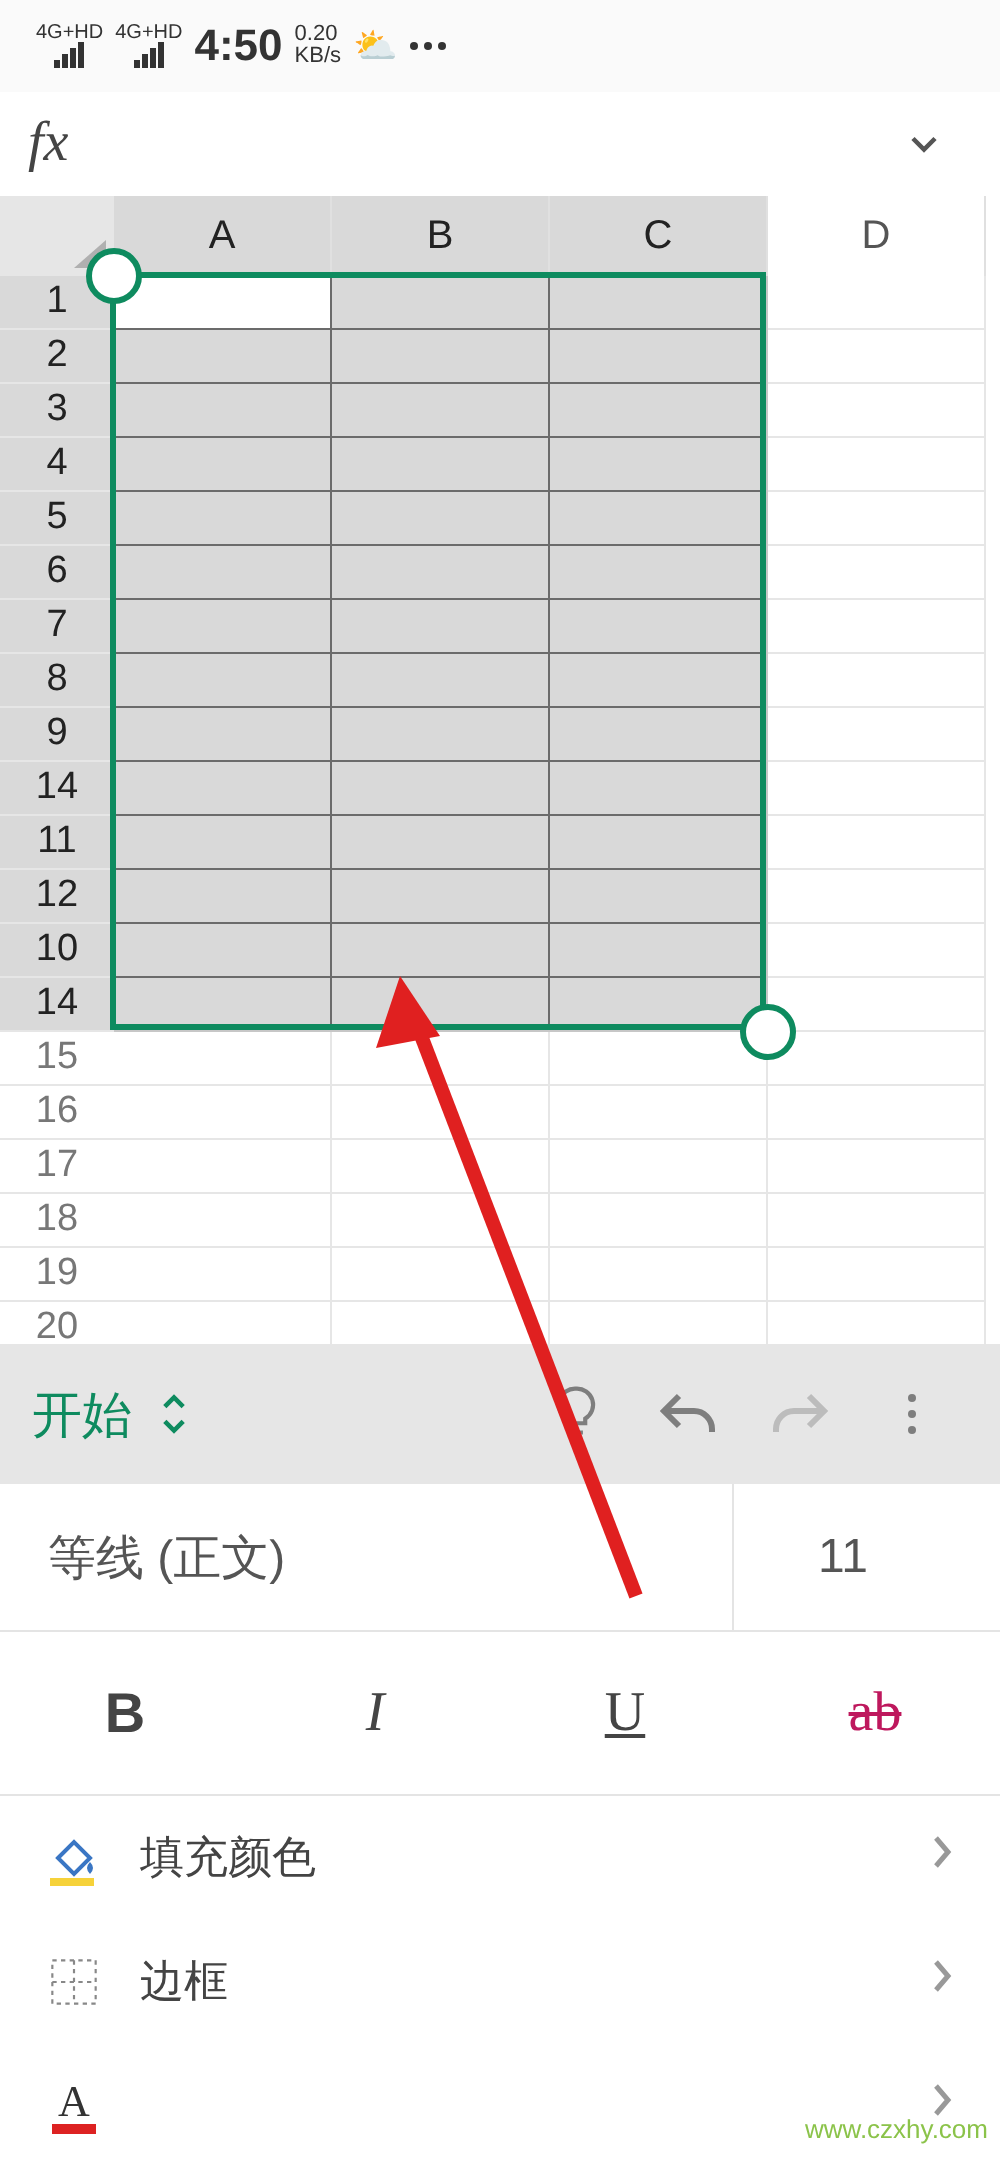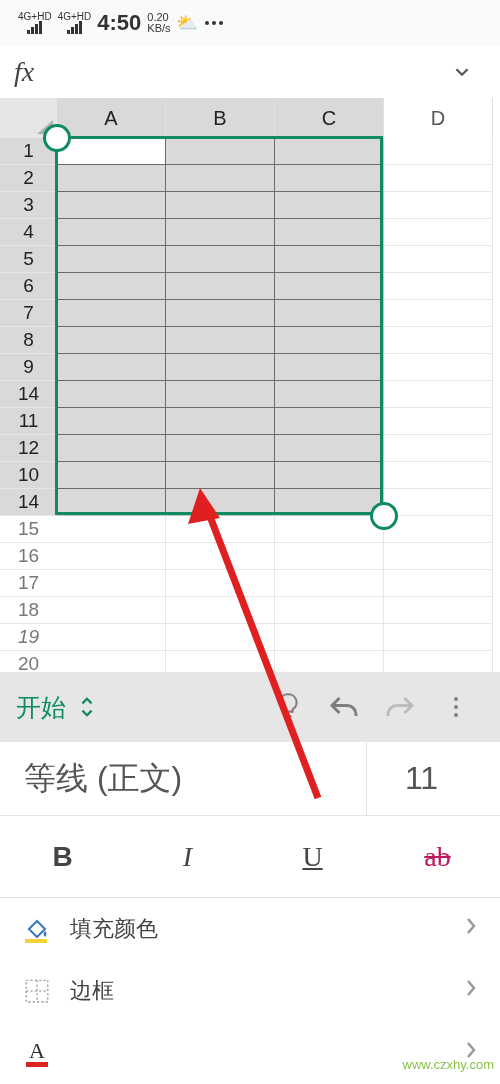--- a/index.html
+++ b/index.html
@@ -53,21 +53,21 @@
   .sel-border-inner .vline{position:absolute;top:0;bottom:0;width:1px;background:#6b6b6b;}
   .sel-border-inner .hline{position:absolute;left:0;right:0;height:1px;background:#6b6b6b;}
   
   .arrow-overlay{position:absolute;pointer-events:none;}
   
   .ribbon-tabs{height:70px;background:#e6e6e6;display:flex;align-items:center;padding:0 16px;}
   .tab-main{color:#0e8b5f;font-size:25px;display:flex;align-items:center;gap:10px;}
   .rib-ico{width:56px;height:60px;display:flex;align-items:center;justify-content:center;color:#7e7e7e;}
   .rib-ico.disabled{opacity:.4;}
   
-  .font-row{height:74px;border-bottom:1px solid #e4e4e4;display:flex;align-items:center;padding:0 24px;font-size:32px;color:#555;}
+  .font-row{height:74px;border-bottom:1px solid #e4e4e4;display:flex;align-items:center;padding:0 24px;font-size:24px;color:#555;}
   .font-name{flex:1;}
   .font-size{width:110px;text-align:center;border-left:1px solid #e4e4e4;height:100%;display:flex;align-items:center;justify-content:center;}
   .style-row{height:82px;display:flex;align-items:center;justify-content:space-around;border-bottom:1px solid #e4e4e4;font-size:28px;color:#444;}
   .style-btn{flex:1;display:flex;align-items:center;justify-content:center;height:100%;font-family:"Times New Roman",serif;}
   .style-b{font-weight:700;font-family:Arial;}
   .style-i{font-style:italic;}
   .style-u{text-decoration:underline;}
   .style-s{text-decoration:line-through;color:#be185d;}
   .opt-row{height:62px;display:flex;align-items:center;padding:0 22px;border-bottom:0;font-size:22px;color:#444;gap:18px;}
   .opt-row .chev{margin-left:auto;color:#888;}
@@ -146,21 +146,21 @@
       <div class="row-header sel" style="height: 27px;">9</div>
       <div class="row-header sel" style="height: 27px;">14</div>
       <div class="row-header sel" style="height: 27px;">11</div>
       <div class="row-header sel" style="height: 27px;">12</div>
       <div class="row-header sel" style="height: 27px;">10</div>
       <div class="row-header sel" style="height: 27px;">14</div>
       <div class="row-header" style="height: 27px;">15</div>
       <div class="row-header" style="height: 27px;">16</div>
       <div class="row-header" style="height: 27px;">17</div>
       <div class="row-header" style="height: 27px;">18</div>
-      <div class="row-header" style="height: 27px; font-style: italic;">19</div>
+      <div class="row-header" style="height: 27px;">19</div>
       <div class="row-header" style="height: 27px;">20</div>
     </div>
   <div class="cells" id="cells">
       <div class="cell-row">
         <div class="cell" style="width: 109px; height: 27px;"></div>
         <div class="cell" style="width: 109px; height: 27px;"></div>
         <div class="cell" style="width: 109px; height: 27px;"></div>
         <div class="cell" style="width: 109px; height: 27px;"></div>
       </div>
       <div class="cell-row">

